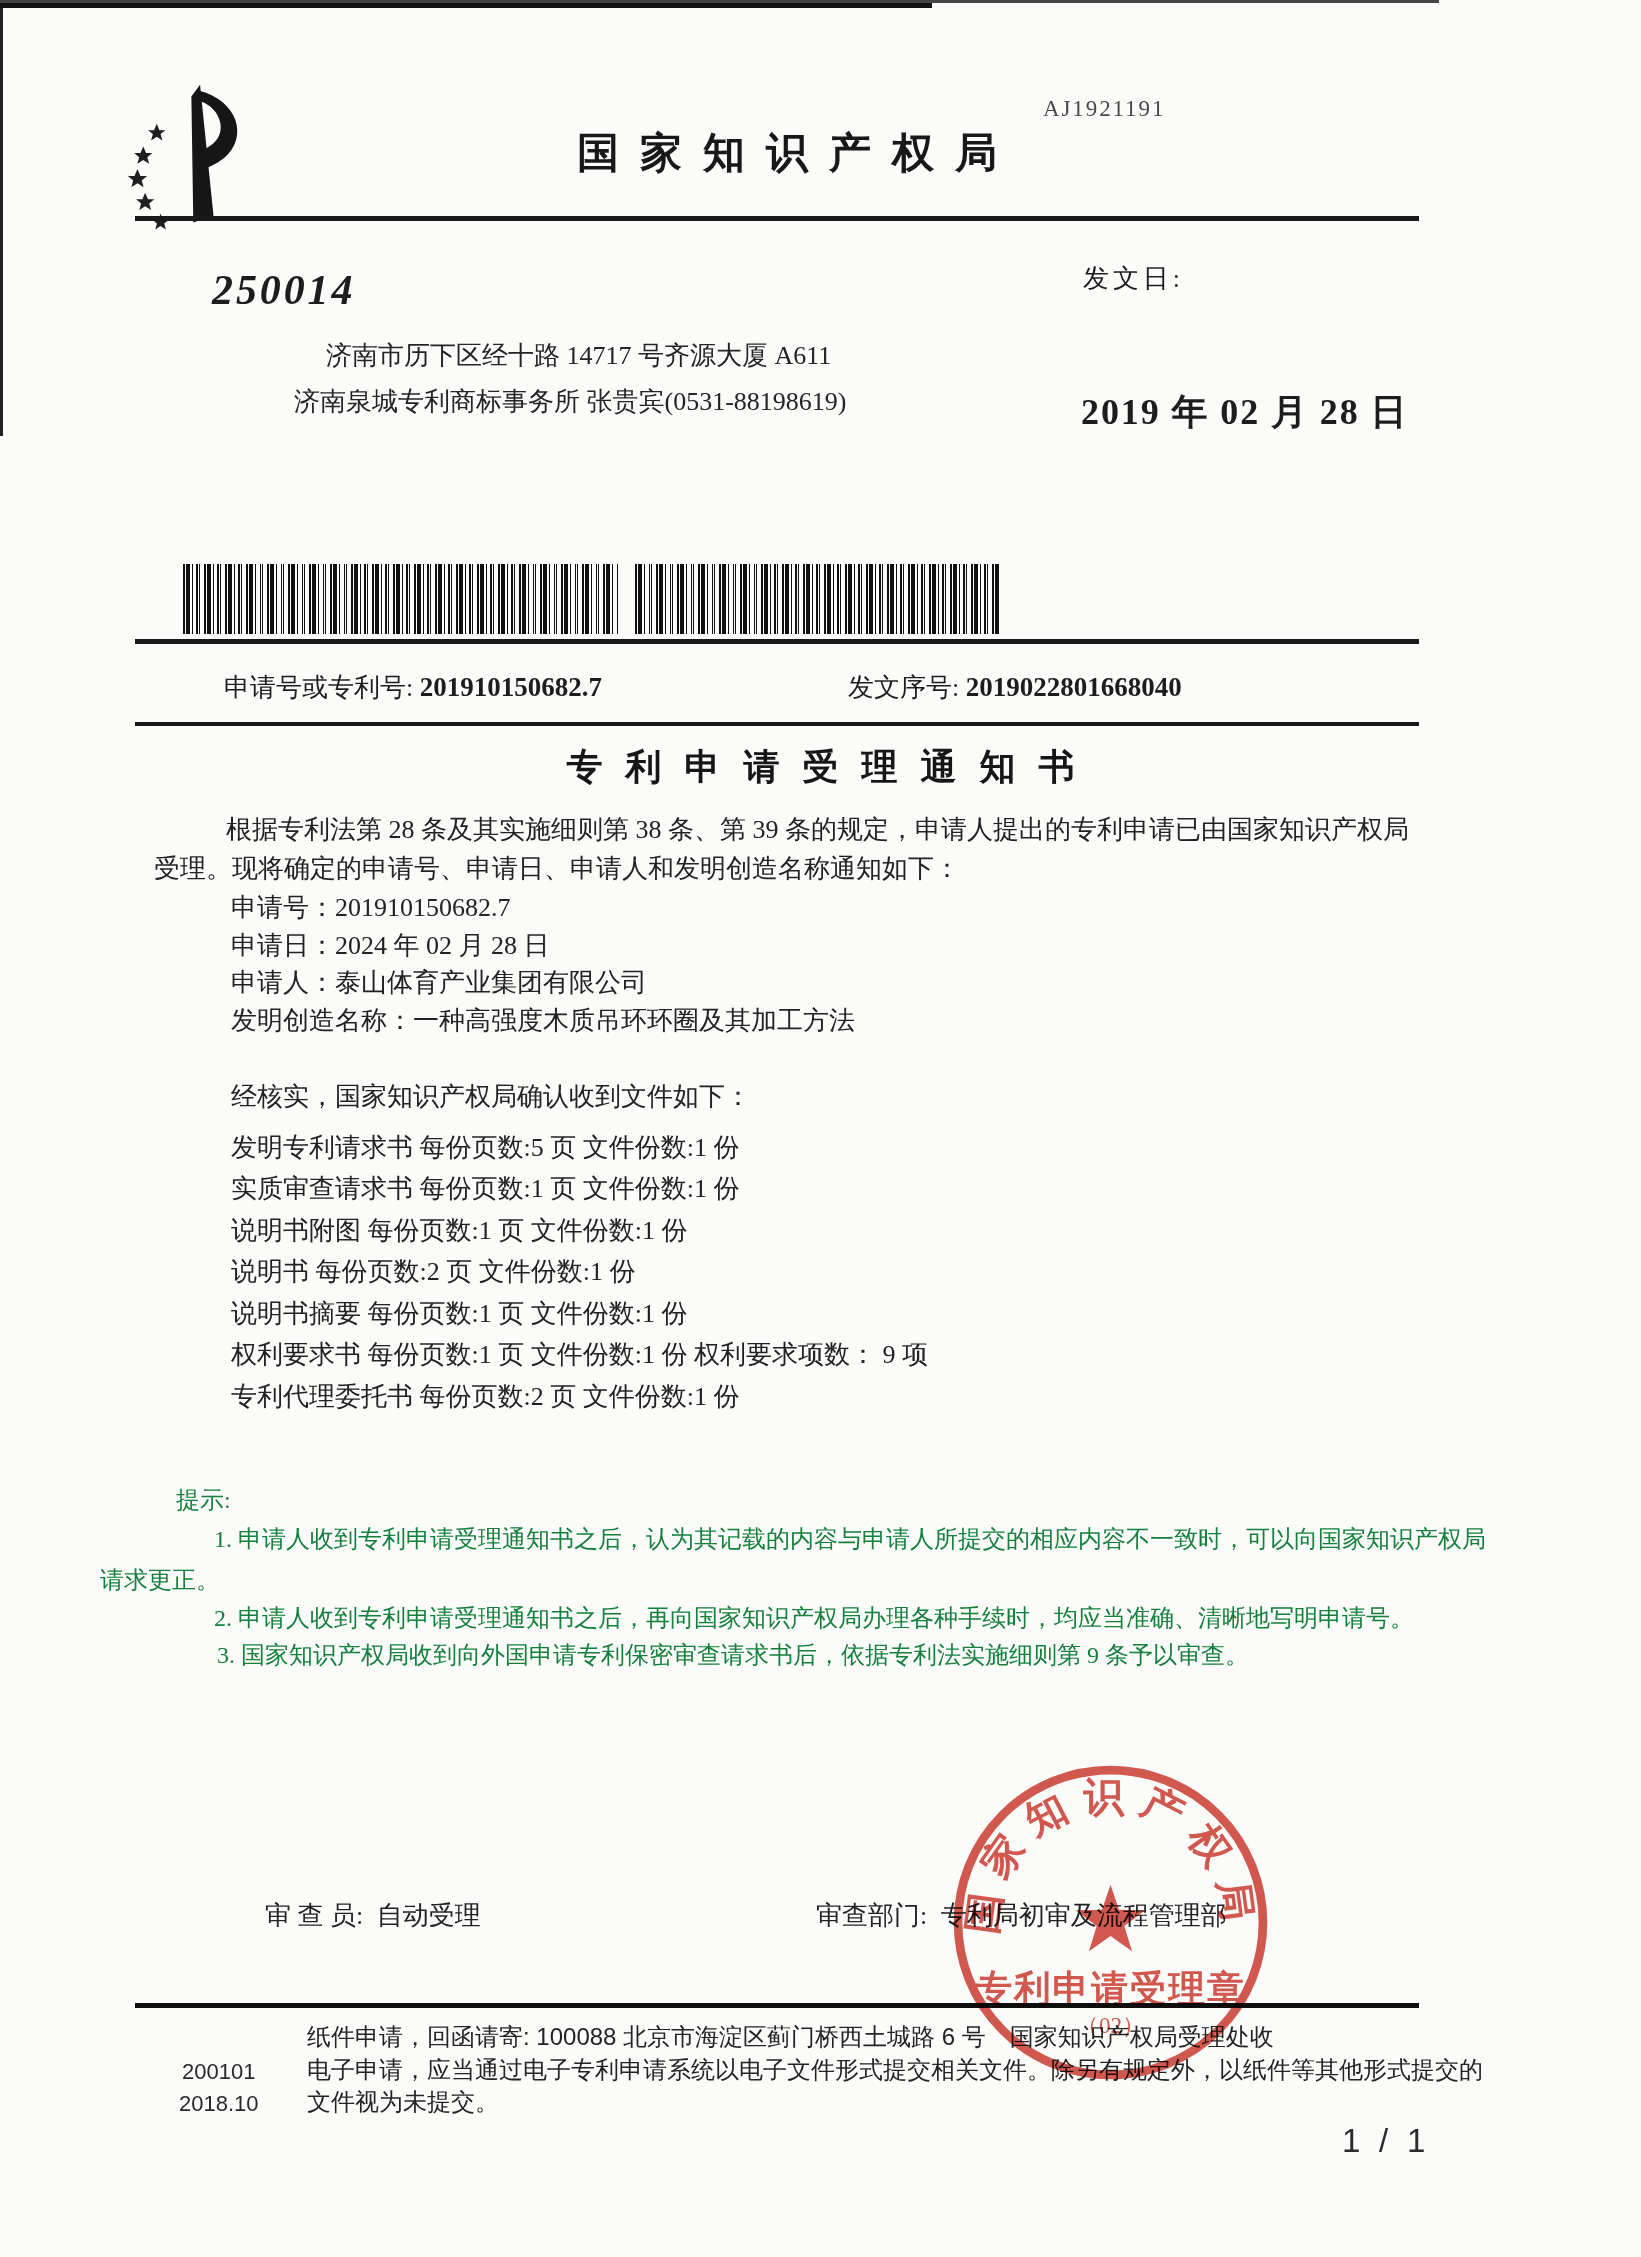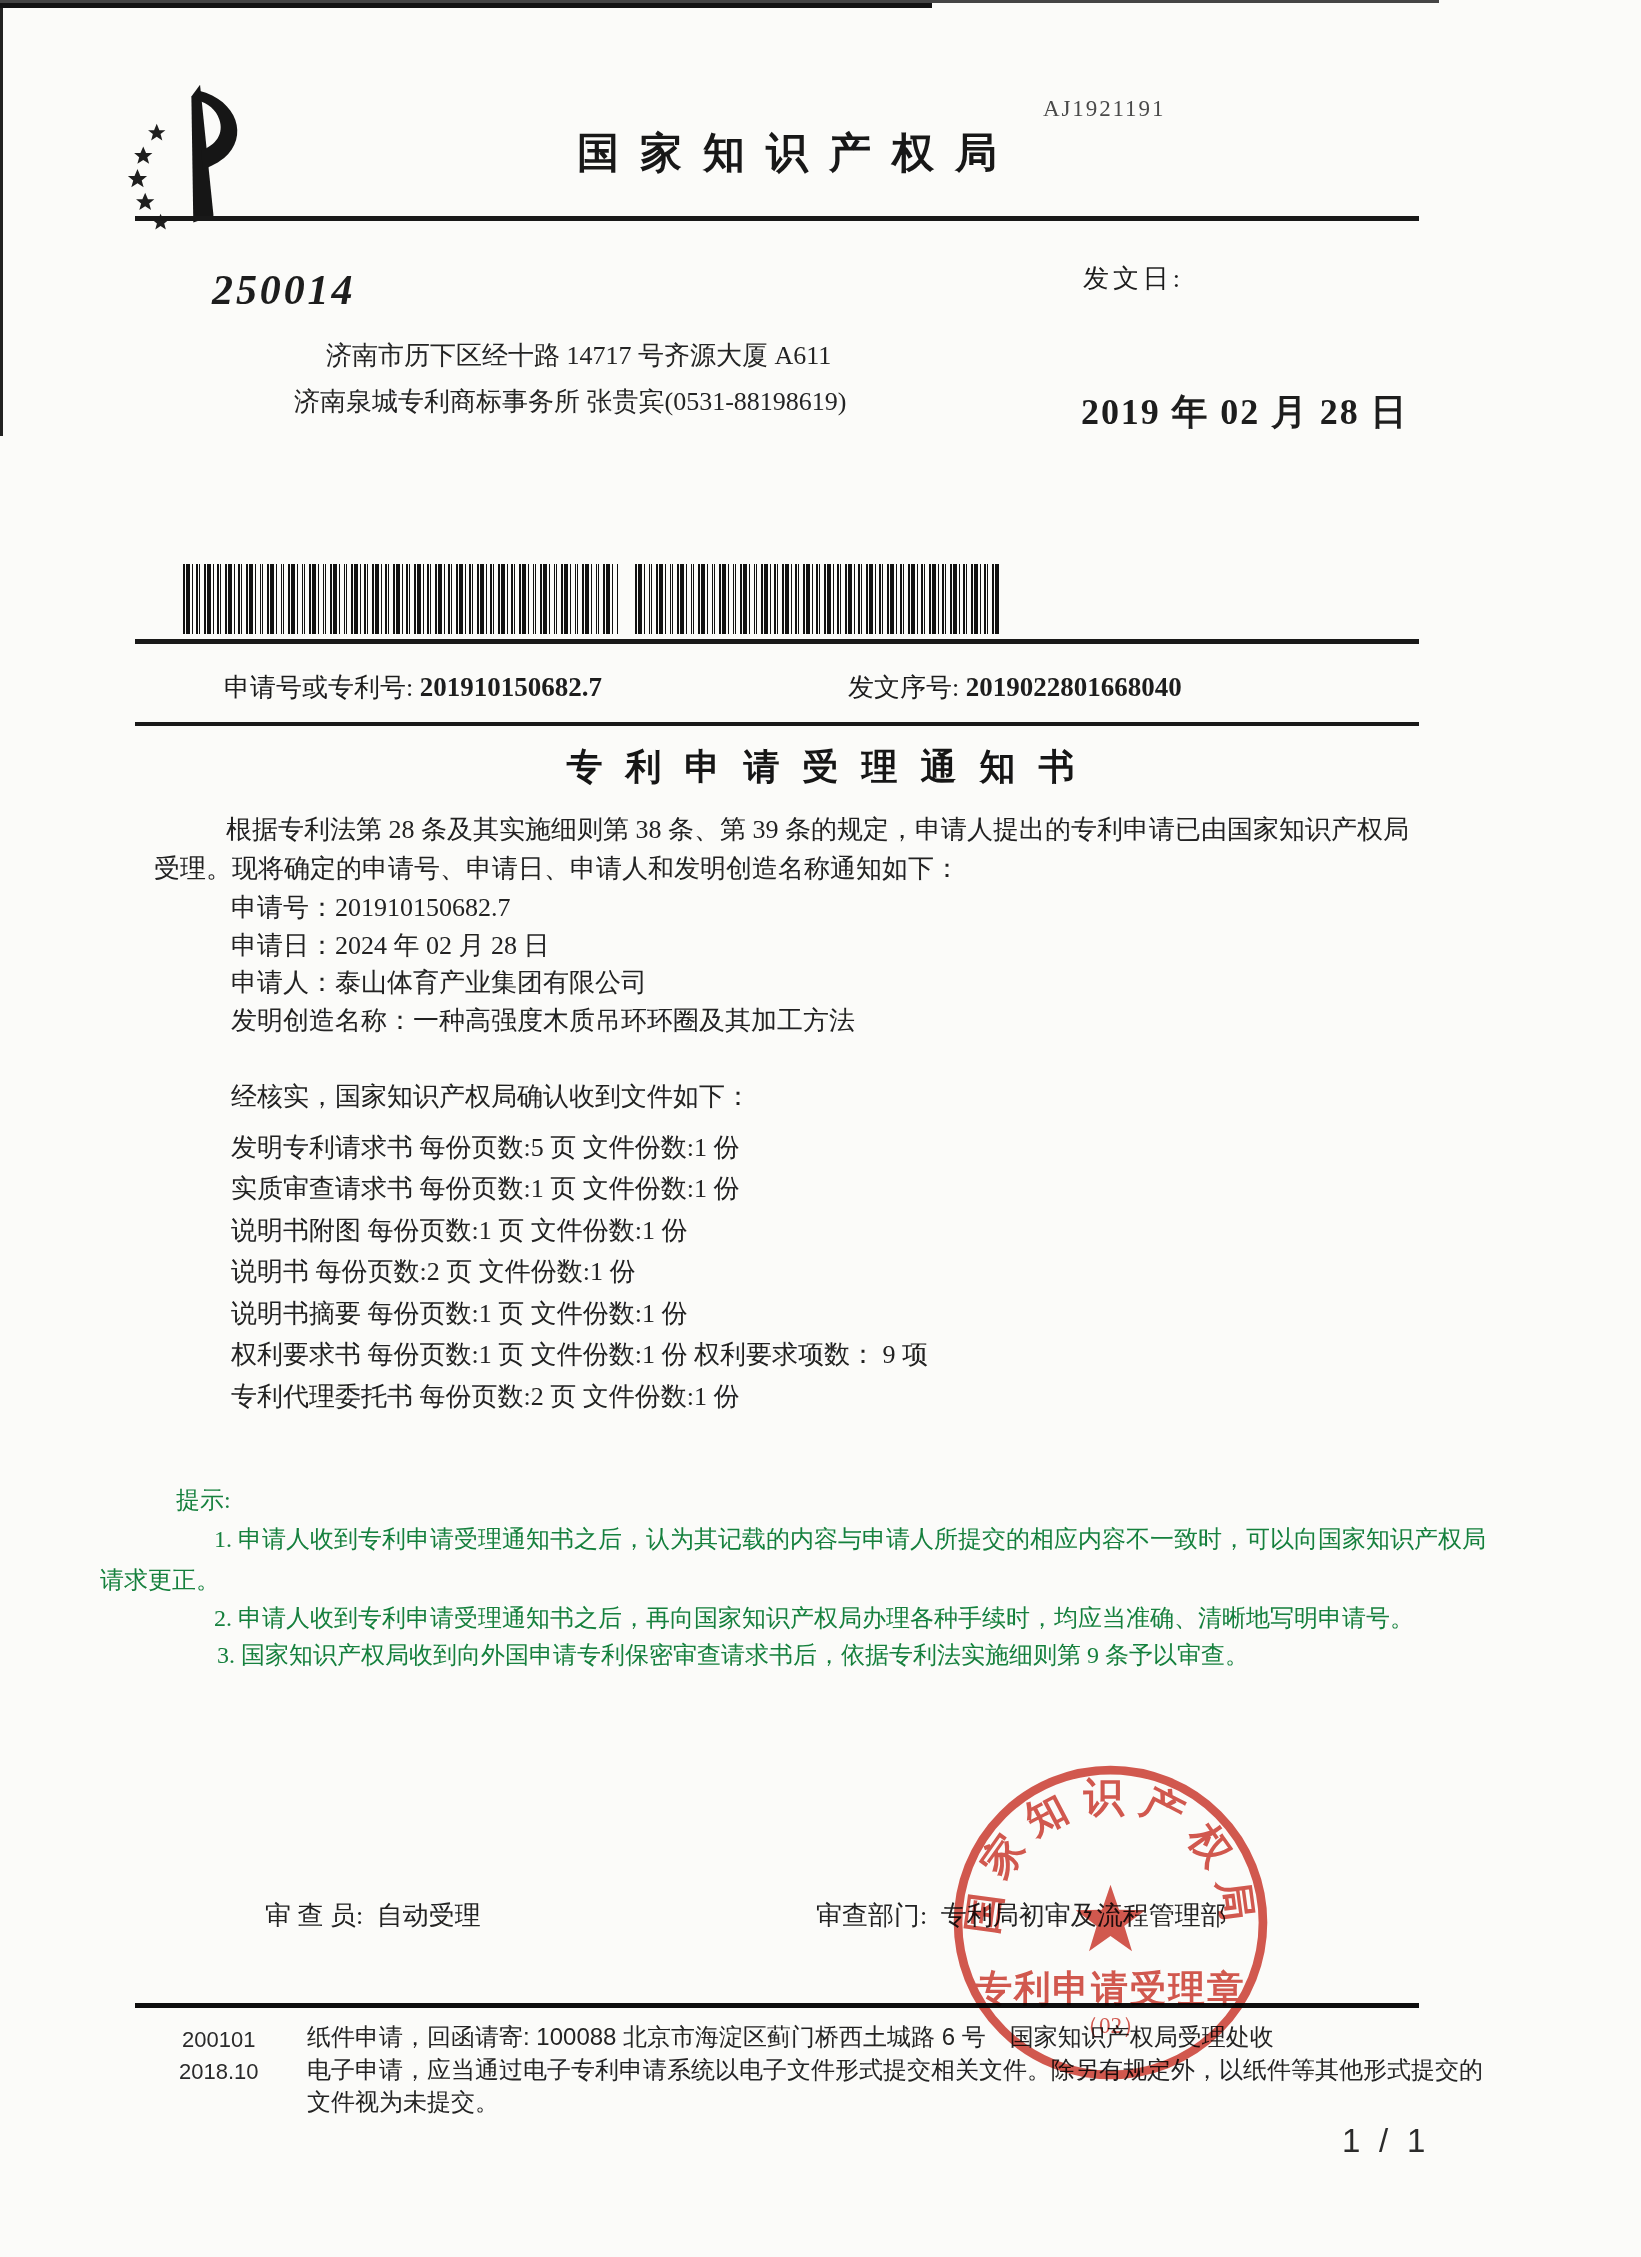--- a/index.html
+++ b/index.html
@@ -40,21 +40,21 @@
   .notice-title{left:0;right:0;top:745px;text-align:center;font-size:36px;font-weight:bold;
                 letter-spacing:23px;text-indent:23px;color:#161616;}
   .body-line{font-size:26px;color:#222;}
   .tips-line{font-size:24px;color:#15803d;}
   .signoff{top:1900px;font-size:26px;color:#222;}
   .signoff .s-val{margin-left:13.5px;}
   
   .seal{position:absolute;left:932px;top:1744px;mix-blend-mode:multiply;opacity:.88;}
   
   .foot-rule{left:135px;top:2003px;width:1284px;height:4.8px;background:#0e0e0e;}
-  .foot-code{font-family:"Liberation Sans","DejaVu Sans",sans-serif;font-size:22px;color:#2a2a2a;}
+  .foot-code{font-family:"Liberation Sans","DejaVu Sans",sans-serif;font-size:22px;color:#2a2a2a;margin-top:32px;}
   .fc1{left:182px;top:2026px;}
   .fc2{left:179px;top:2058px;}
   .foot-line{font-family:"Liberation Sans","DejaVu Sans",sans-serif;font-size:24px;color:#232323;left:307px;}
   .fl1{top:2022px;}
   .fl2{top:2055px;}
   .fl3{top:2087px;}
   .page-num{left:1342px;top:2120px;font-family:"Liberation Sans","DejaVu Sans",sans-serif;
             font-size:33px;letter-spacing:4.8px;color:#2b2b2b;}
 </style>
 </head>

